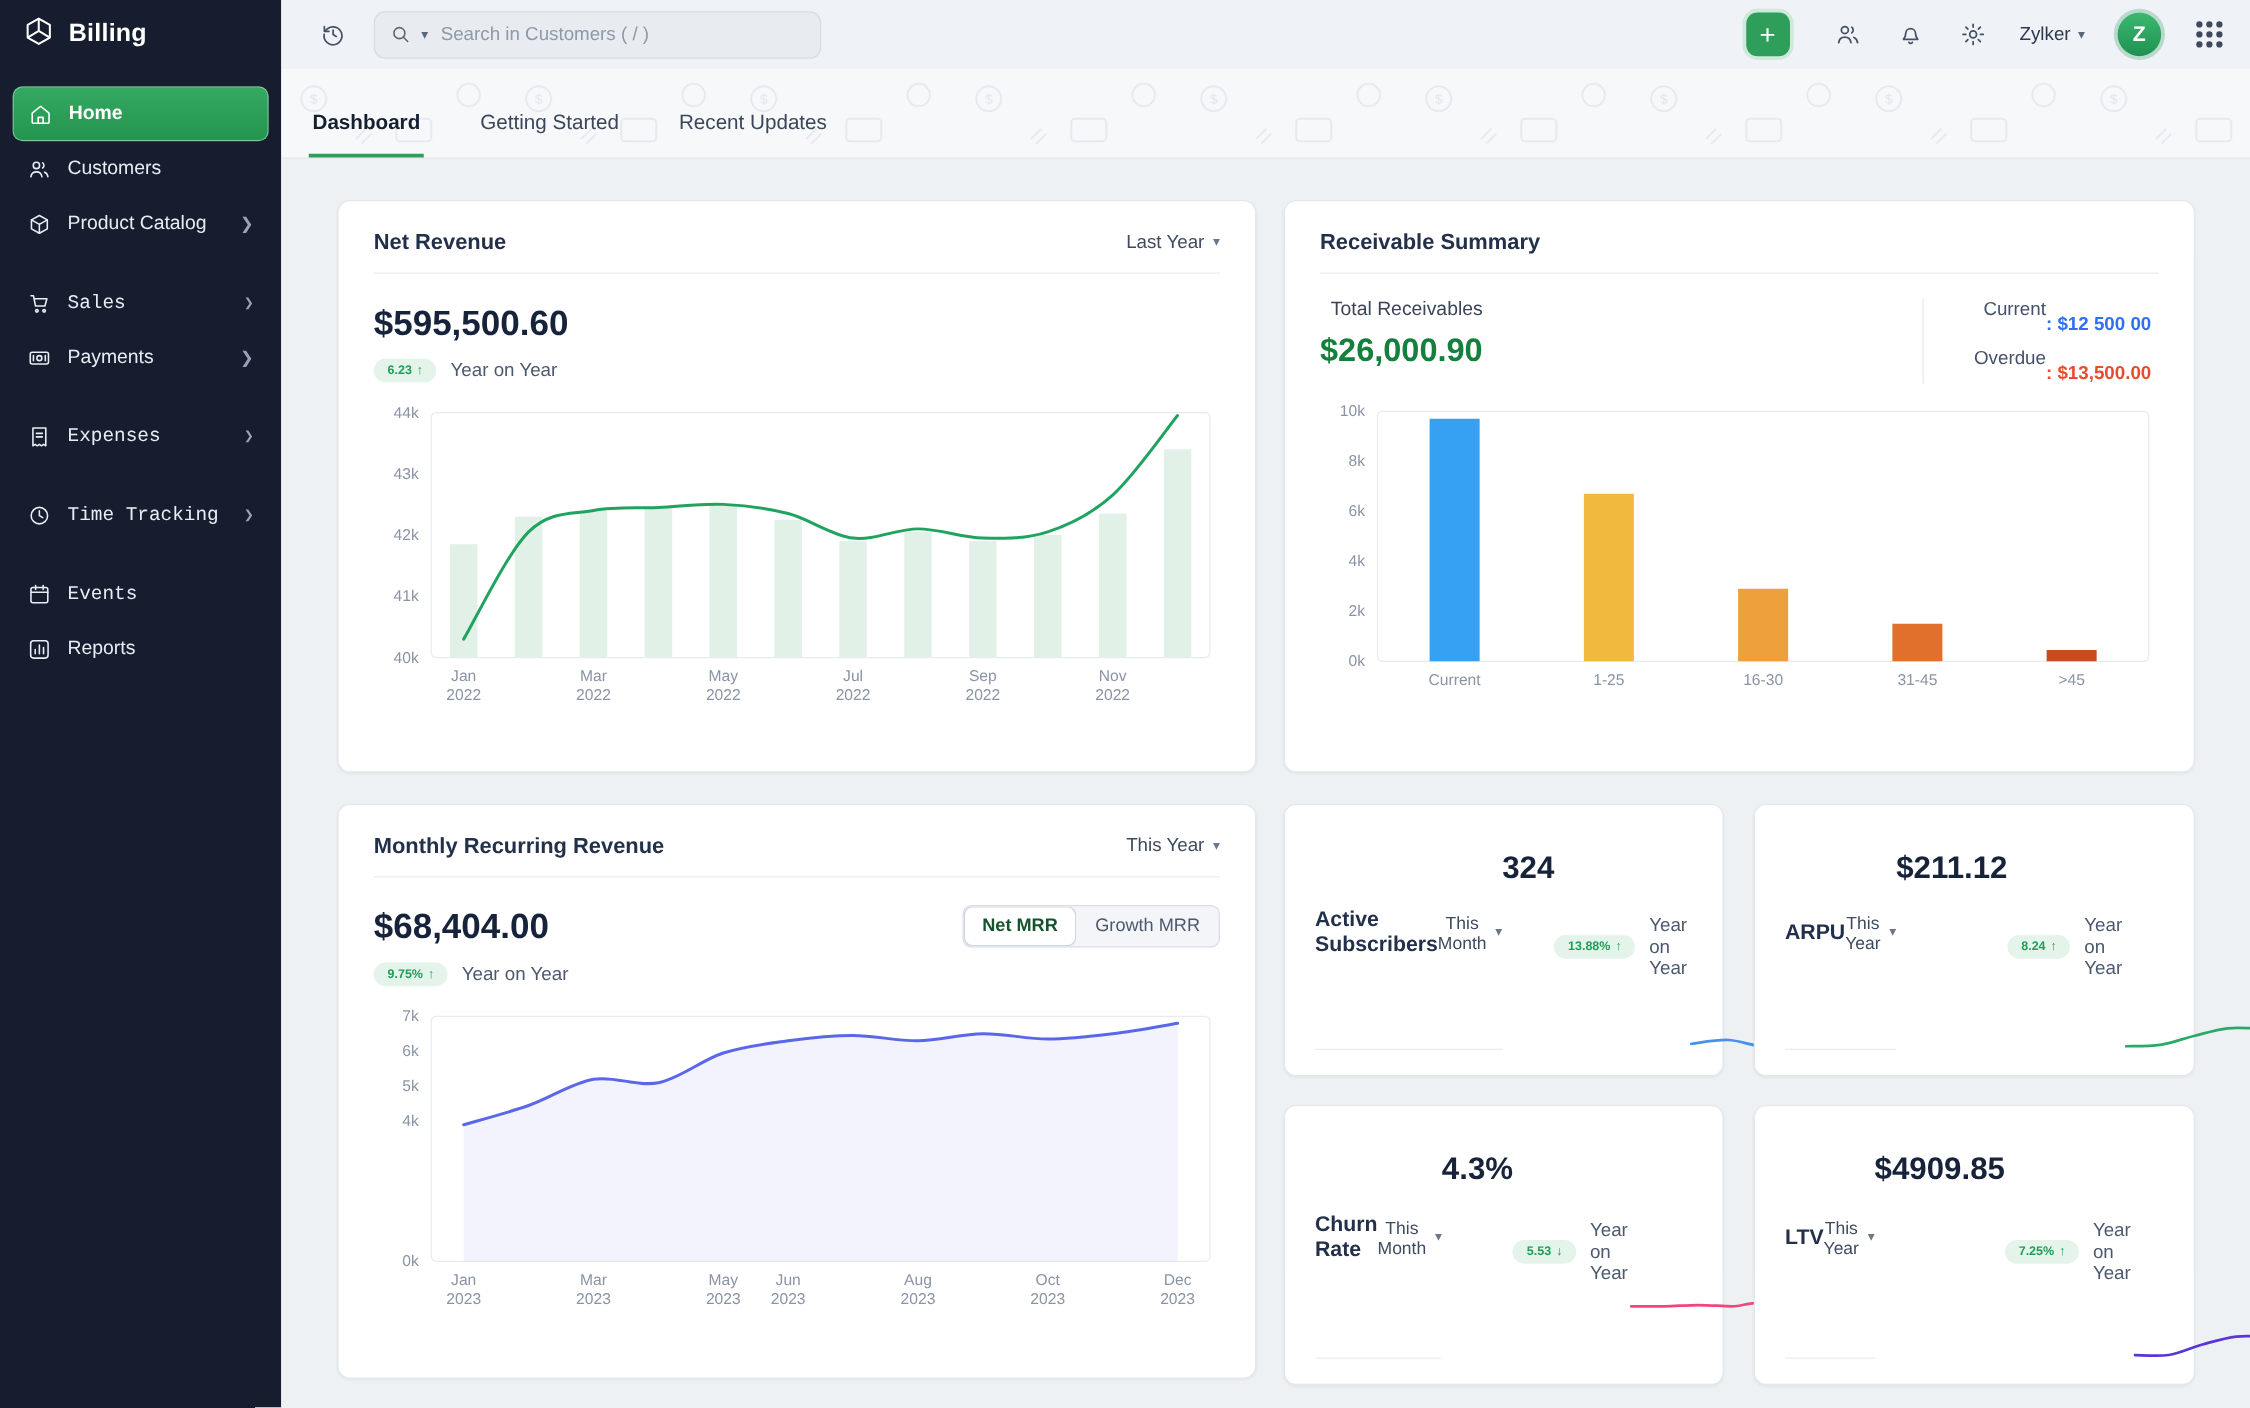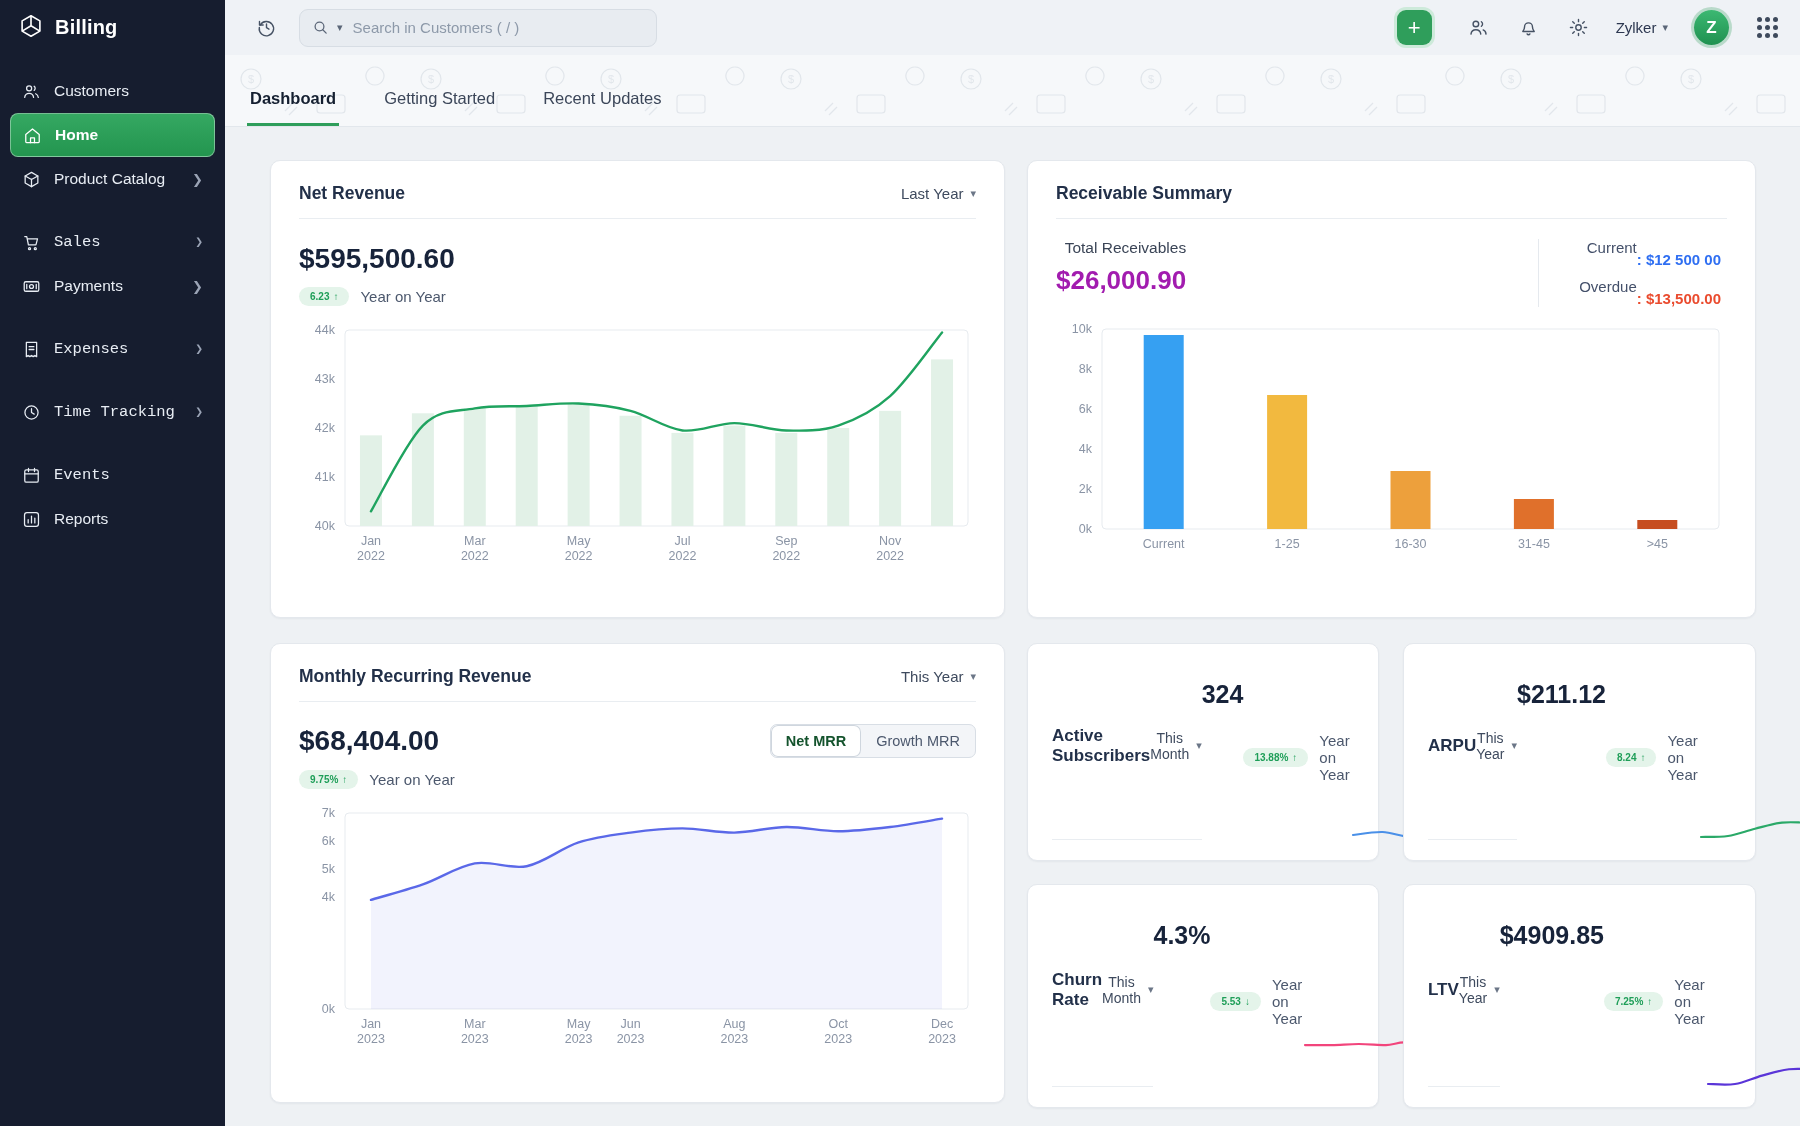--- a/index.html
+++ b/index.html
@@ -60,21 +60,21 @@
   .period-select .chev { font-size:11px; color:#6b7687; }
   .value-big { font-size:28px; font-weight:700; color:#17233a; margin-top:24px; }
   .delta-row { display:flex; align-items:center; gap:11px; margin-top:12px; }
   .pill { display:inline-flex; align-items:center; gap:4px; background:#e4f4ea; color:#1e9e58; font-size:10px; font-weight:700; padding:4px 11px; border-radius:13px; }
   .yoy { font-size:15px; color:#4c586d; }
   .chart-lg { width:100%; height:248px; margin-top:16px; }
 
   
   .recv-row { display:flex; justify-content:space-between; margin-top:20px;text-align:right; }
   .recv-total-label { font-size:15.5px; color:#3a4456; }
-  .recv-total-value { font-size:26px; font-weight:700; color:#a21caf; margin-top:8px; }
+  .recv-total-value { font-size:26px; font-weight:700; color:#15803d; margin-top:8px; }
   .recv-side { border-left:1px solid #e5e9ee; padding-left:26px; margin-right:6px; display:flex; flex-direction:column; gap:10px; justify-content:center; }
   .recv-line { display:flex; font-size:15px; }
   .recv-line .lbl { width:72px; color:#44506a; }
   .recv-line .val { font-weight:700;margin-top:12px; }
   .recv-line .val.blue { color:#2f6ff2; }
   .recv-line .val.red  { color:#ea4b2e; }
   .chart-recv { width:100%; height:252px; margin-top:14px; }
 
   
   .mrr-value-row { display:flex; justify-content:space-between; align-items:center; margin-top:22px; }
@@ -101,38 +101,38 @@
     <div class="logo-row">
       <span class="logo-icon">
         <svg viewBox="0 0 24 24">
             <path d="M12 2.6l8.2 4.7v9.4L12 21.4l-8.2-4.7V7.3z"></path>
             <path d="M12 2.6v9.2l8.2 4.9M12 11.8L3.8 16.7"></path>
           </svg>
       </span>
       <span class="logo-text">Billing</span>
     </div>
     <nav id="sidebar-nav">
+        <div class="nav-item active">
+          <span class="nav-icon">
+            <svg viewBox="0 0 24 24">
+              <path d="M3.5 10.8L12 3.8l8.5 7V20a1 1 0 0 1-1 1h-15a1 1 0 0 1-1-1z"></path>
+              <path d="M9.5 21v-6h5v6"></path>
+            </svg>
+          </span>
+          <span class="nav-label">Home</span>
+        </div>
         <div class="nav-item">
           <span class="nav-icon">
             <svg viewBox="0 0 24 24">
               <circle cx="9" cy="8" r="3.2"></circle>
               <path d="M3.4 19.5c.4-3 2.7-5 5.6-5s5.2 2 5.6 5"></path>
               <path d="M15.3 5.4a3.2 3.2 0 0 1 0 5.2M17.3 14.8c1.9.8 3.1 2.5 3.3 4.7"></path>
             </svg>
           </span>
           <span class="nav-label">Customers</span>
-        </div>
-        <div class="nav-item active">
-          <span class="nav-icon">
-            <svg viewBox="0 0 24 24">
-              <path d="M3.5 10.8L12 3.8l8.5 7V20a1 1 0 0 1-1 1h-15a1 1 0 0 1-1-1z"></path>
-              <path d="M9.5 21v-6h5v6"></path>
-            </svg>
-          </span>
-          <span class="nav-label">Home</span>
         </div>
         <div class="nav-item">
           <span class="nav-icon">
             <svg viewBox="0 0 24 24">
               <path d="M12 3l8 4.5v9L12 21l-8-4.5v-9z"></path>
               <path d="M4 7.5l8 4.5 8-4.5M12 12v9"></path>
             </svg>
           </span>
           <span class="nav-label">Product Catalog</span>
           <span class="nav-chev">❯</span>

